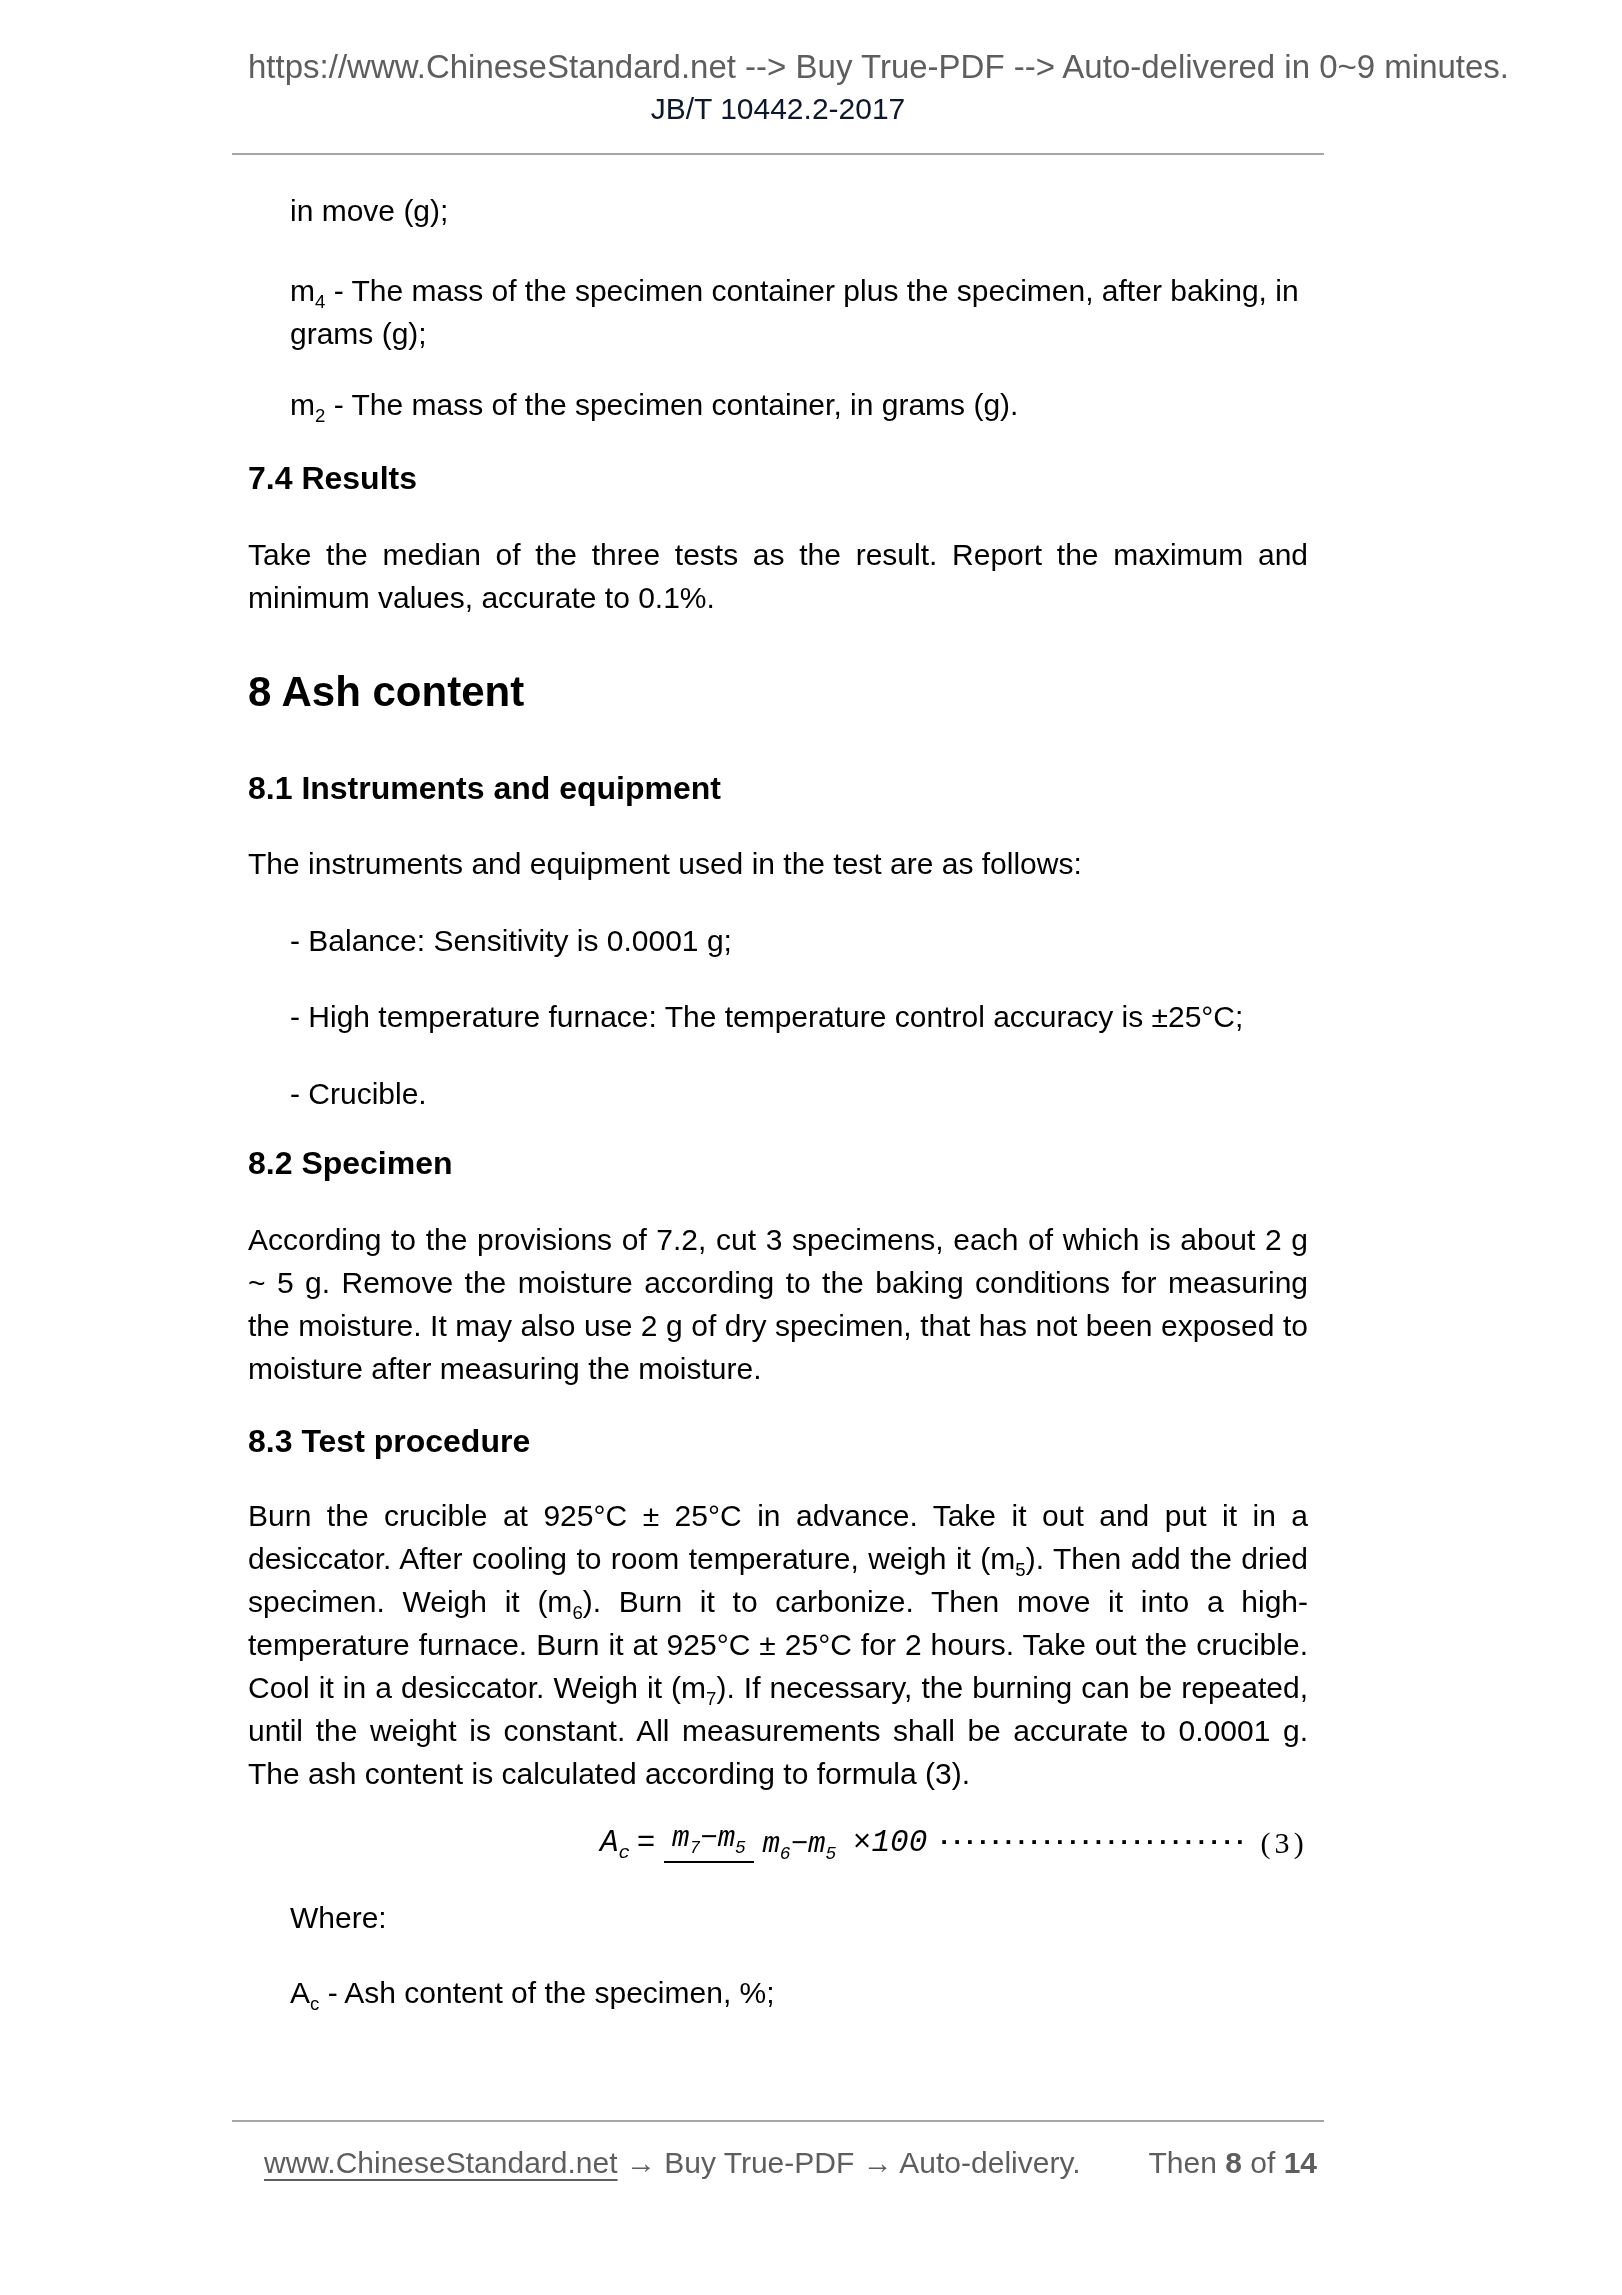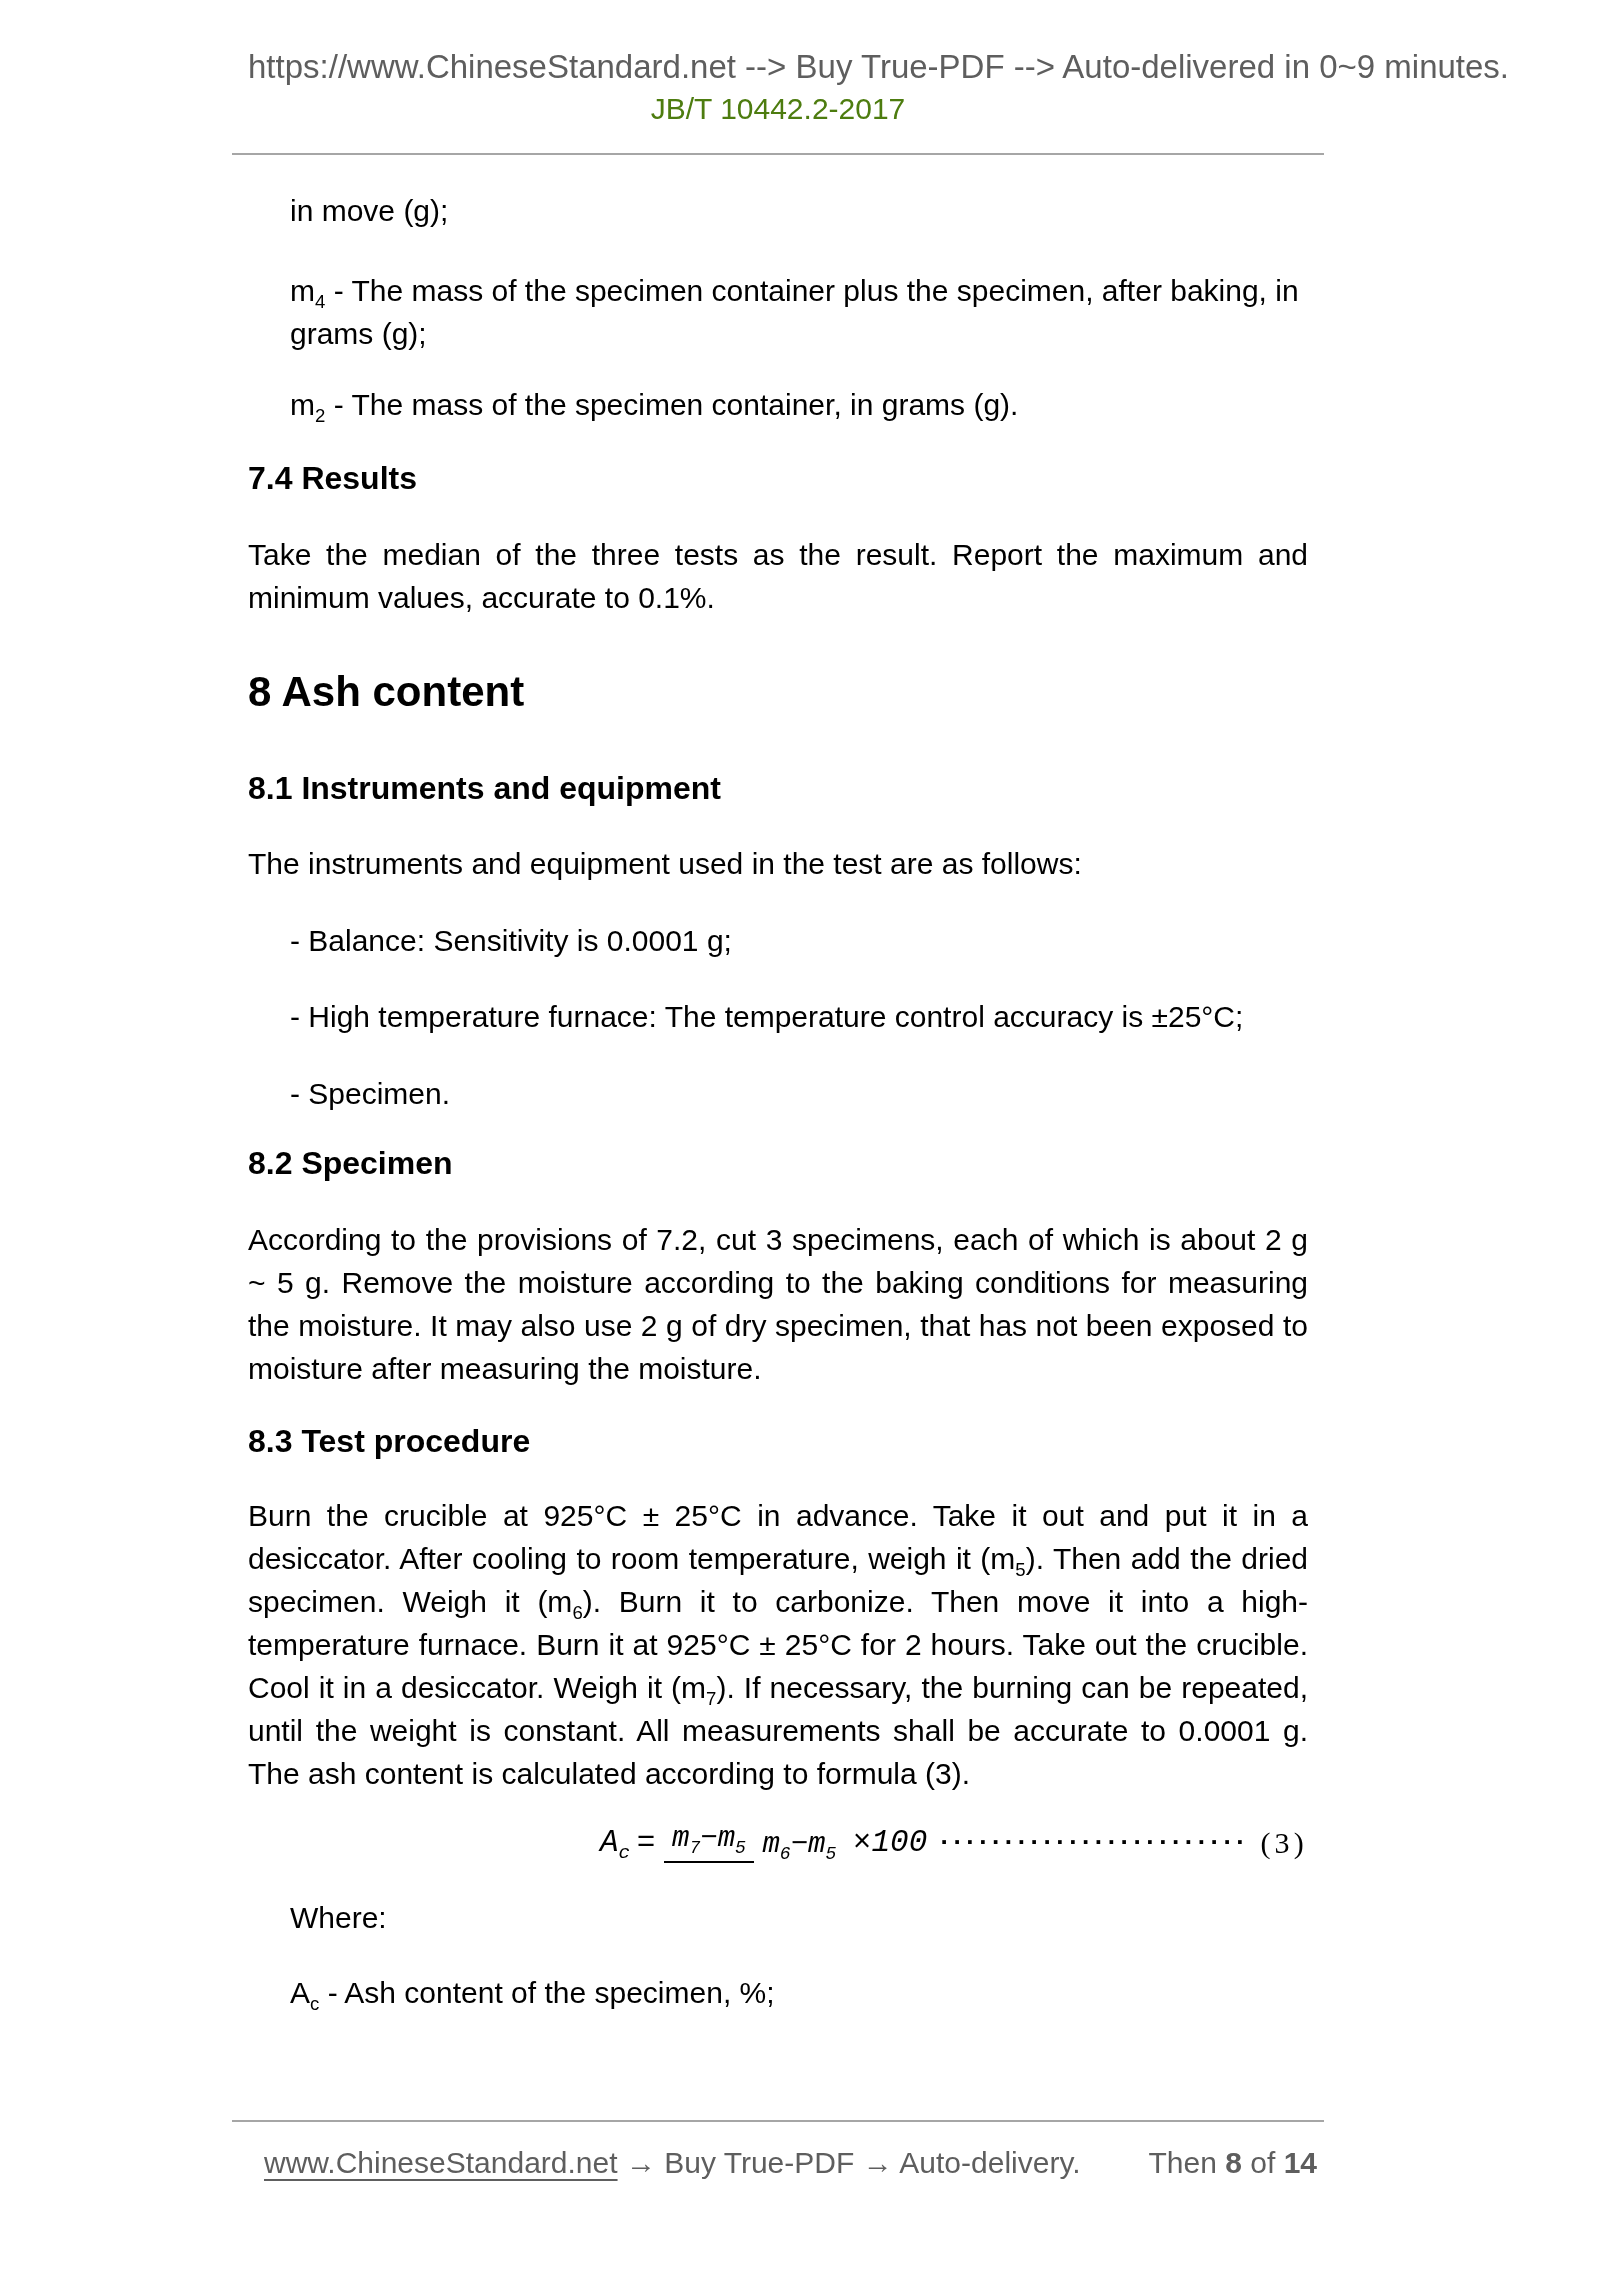--- a/index.html
+++ b/index.html
@@ -9,21 +9,21 @@
     background:#ffffff;
     box-sizing:border-box;
     padding:47px 245px 0 248px;
     font-family:"Liberation Sans","DejaVu Sans",sans-serif;
     font-size:30px;
     color:#000000;
     overflow:hidden;
   }
   
   .header-line1 { text-align:center; color:#5e5e5e; font-size:33px; line-height:40px; white-space:nowrap; }
-  .header-line2 { text-align:center; color:#4d7c0f; font-size:30px; line-height:37px; margin-top:3.3px; }
+  .header-line2 { text-align:center; color:#0f172a; font-size:30px; line-height:37px; margin-top:3.3px; }
   .top-rule { border:0; border-top:2.5px solid #a6a6a6; margin:26px -16px 0 -16px; }
 
   
   .p   { line-height:43px; }
   .just{ text-align:justify; }
   .ind { margin-left:42px; }
   sub  { font-size:0.62em; line-height:0; }
 
   .h3  { font-weight:bold; font-size:32px; line-height:43px; }
   .h1  { font-weight:bold; font-size:42px; line-height:60px; }
@@ -95,21 +95,21 @@
 
   <div class="h3 mt-h74">7.4 Results</div>
   <div class="p just mt-p74">Take the median of the three tests as the result. Report the maximum and minimum values, accurate to 0.1%.</div>
 
   <div class="h1 mt-h8">8 Ash content</div>
 
   <div class="h3 mt-h81">8.1 Instruments and equipment</div>
   <div class="p mt-p81">The instruments and equipment used in the test are as follows:</div>
   <div class="p ind mt-it1">- Balance: Sensitivity is 0.0001 g;</div>
   <div class="p ind mt-it2">- High temperature furnace: The temperature control accuracy is ±25°C;</div>
-  <div class="p ind mt-it3">- Specimen.</div>
+  <div class="p ind mt-it3">- Crucible.</div>
 
   <div class="h3 mt-h82">8.2 Specimen</div>
   <div class="p just mt-p82">According to the provisions of 7.2, cut 3 specimens, each of which is about 2 g ~ 5 g. Remove the moisture according to the baking conditions for measuring the moisture. It may also use 2 g of dry specimen, that has not been exposed to moisture after measuring the moisture.</div>
 
   <div class="h3 mt-h83">8.3 Test procedure</div>
   <div class="p just mt-p83"><span>Burn the crucible at 925°C ± 25°C in advance. Take it out and put it in a desiccator. After cooling to room temperature, weigh it (m</span><sub>5</sub><span>). Then add the dried specimen. Weigh it (m</span><sub>6</sub><span>). Burn it to carbonize. Then move it into a high-temperature furnace. Burn it at 925°C ± 25°C for 2 hours. Take out the crucible. Cool it in a desiccator. Weigh it (m</span><sub>7</sub><span>). If necessary, the burning can be repeated, until the weight is constant. All measurements shall be accurate to 0.0001 g. The ash content is calculated according to formula (3).</span></div>
 
   <div class="formula-row">
     <div class="f-spacer"></div>
     <div class="f-math">

